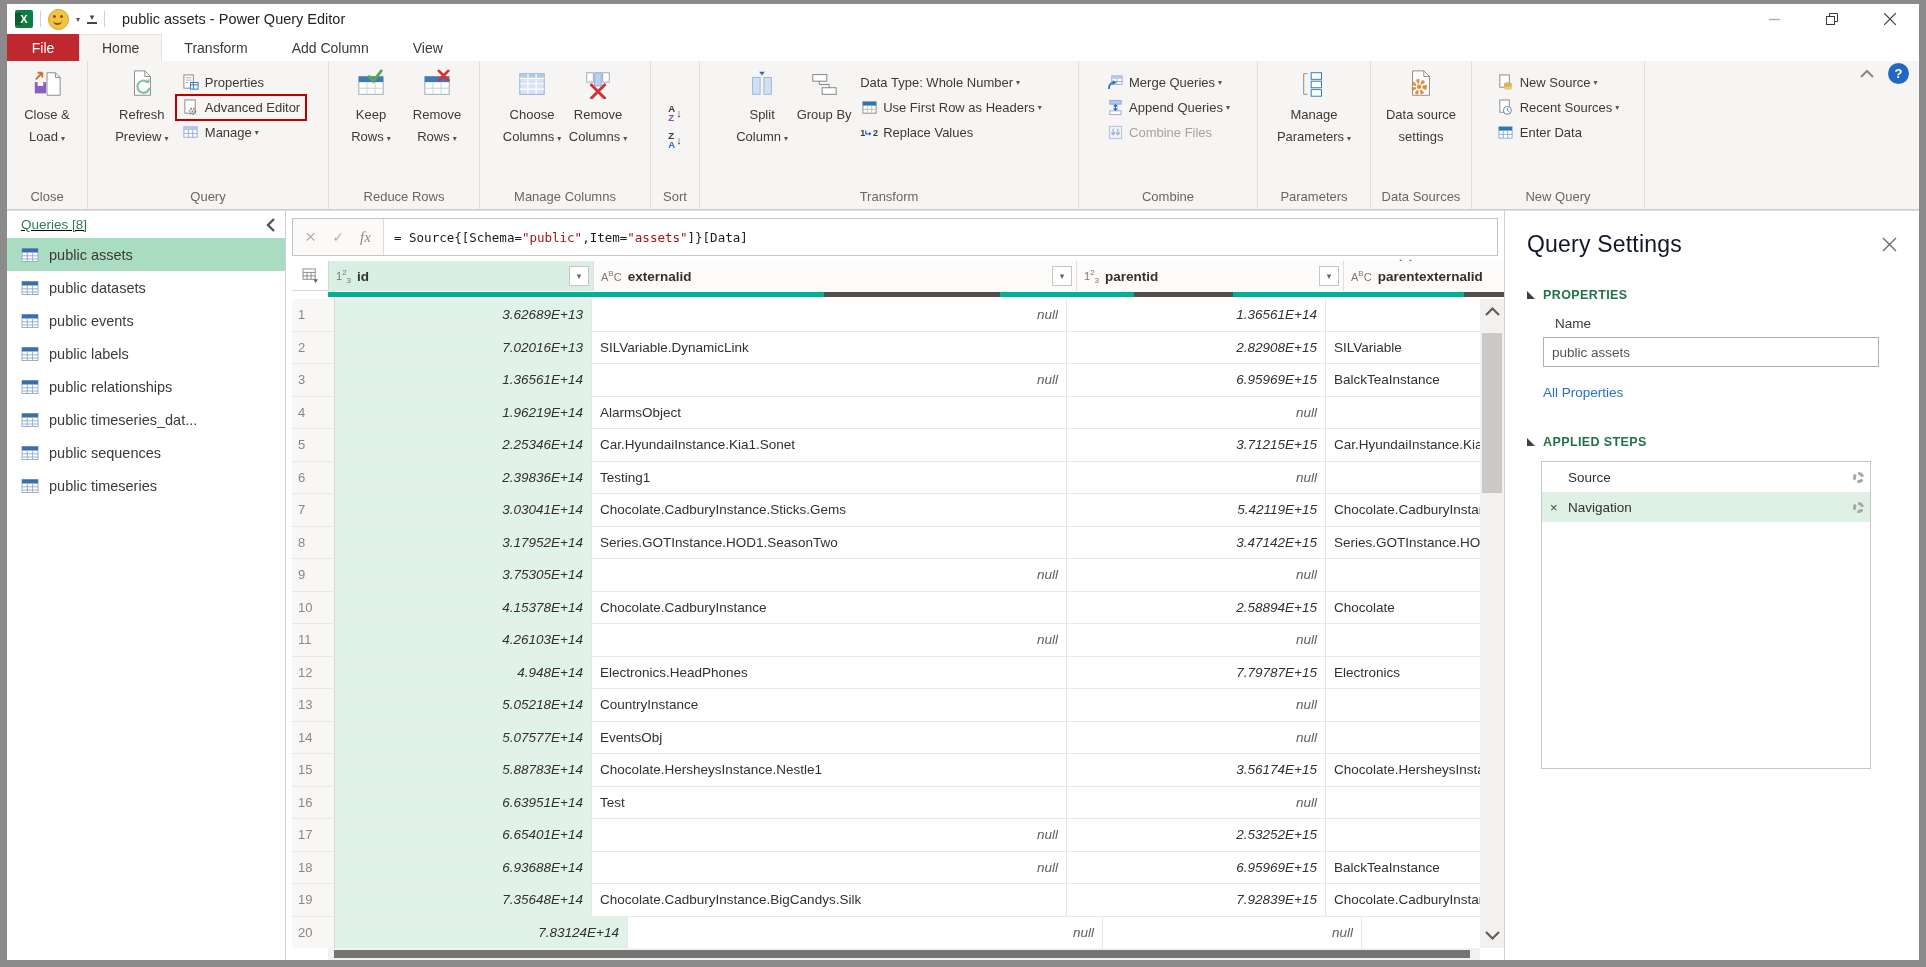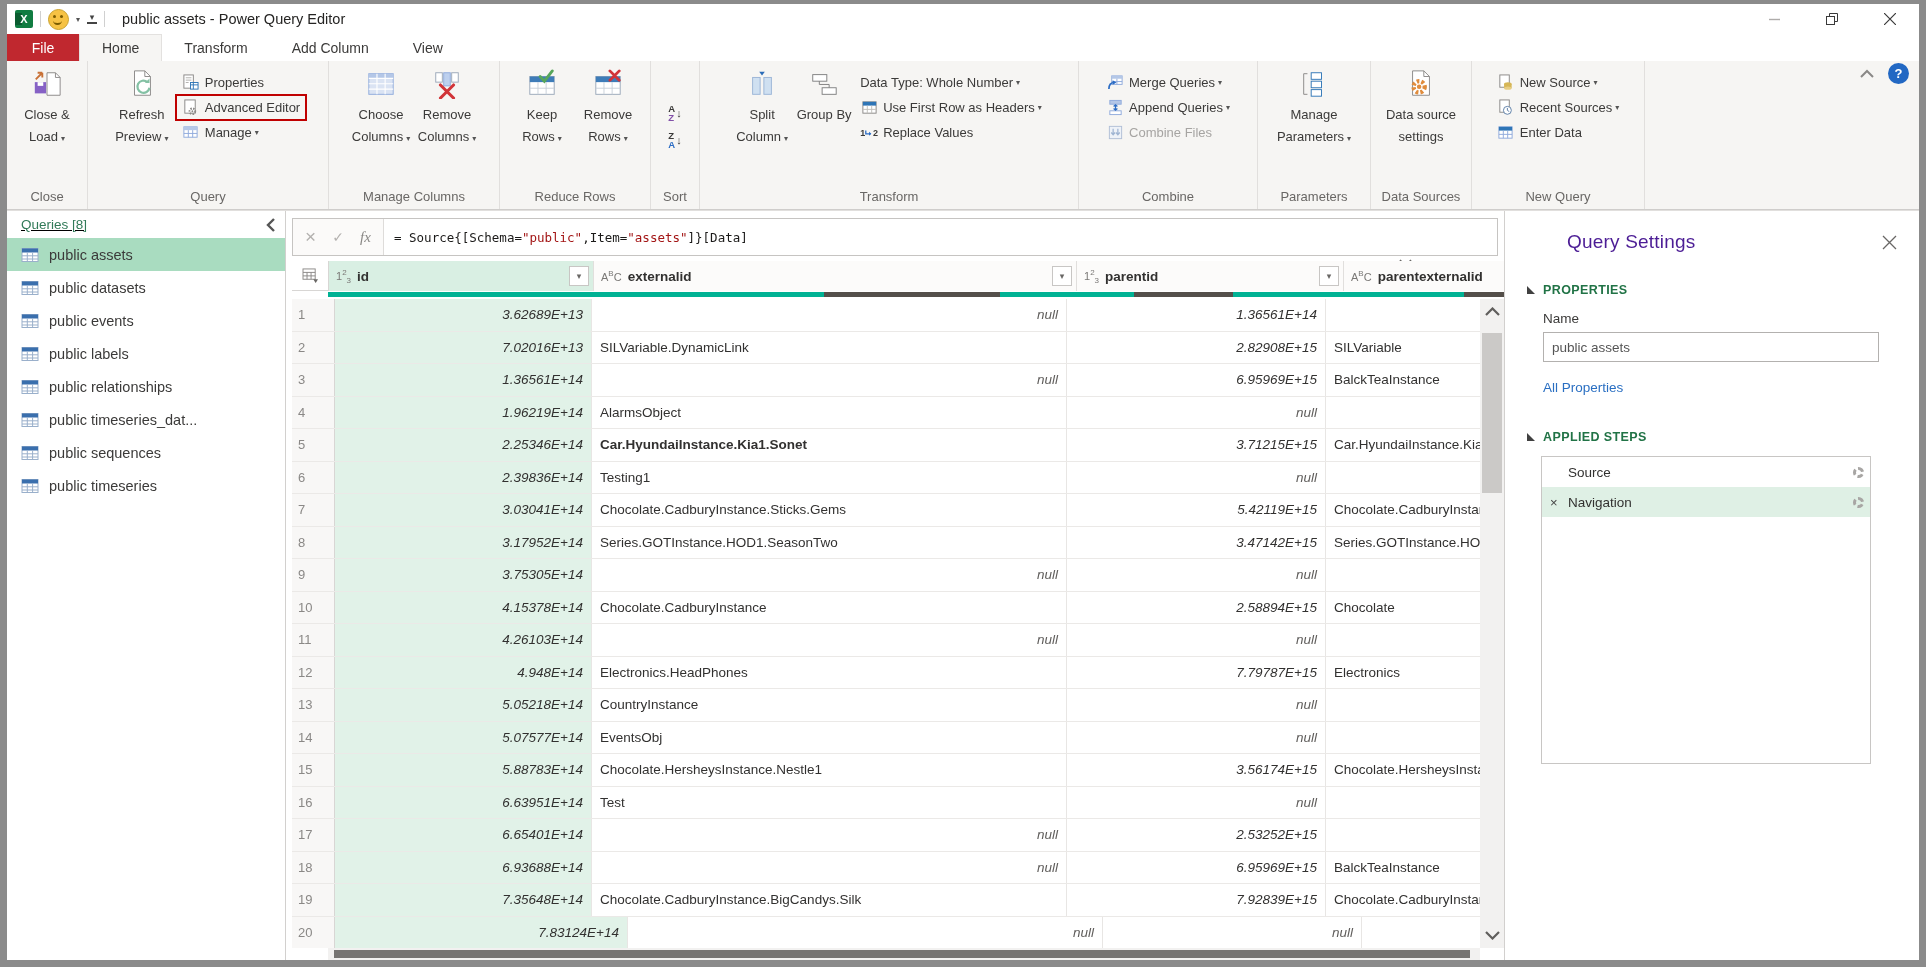--- a/index.html
+++ b/index.html
@@ -112,26 +112,26 @@
   .vscroll{position:absolute;top:38px;bottom:12px;right:0;width:24px;background:#f2f1f0;}
   .vs-up{position:absolute;top:8px;left:0;right:0;display:flex;justify-content:center;}
   .vs-dn{position:absolute;bottom:8px;left:0;right:0;display:flex;justify-content:center;}
   .vs-thumb{position:absolute;top:34px;height:160px;left:2px;right:2px;background:#cbc9c7;}
   .hscroll{position:absolute;left:36px;right:24px;bottom:0;height:12px;background:#f2f1f0;}
   .hs-thumb{position:absolute;left:6px;right:10px;top:2px;height:8px;background:#767472;}
 
   
   .rpanel{width:372px;flex:0 0 auto;border-left:1px solid #d2d0ce;background:#fff;padding:20px 20px 0 22px;position:relative;}
   .qs-titlerow{display:flex;align-items:center;}
-  .qs-title{font-size:19px;font-weight:300;color:#4c1d95;letter-spacing:.2px;margin-left:40px;}
+  .qs-title{font-size:23px;font-weight:300;color:#0f172a;letter-spacing:.2px;}
   .qs-close{margin-left:auto;margin-right:2px;}
   .sec-head{display:flex;align-items:center;gap:8px;margin-top:30px;}
   .tri{width:0;height:0;border-bottom:8px solid #404040;border-right:8px solid transparent;}
   .sec-label{font-size:12.5px;font-weight:bold;color:#217346;letter-spacing:.4px;}
-  .name-label{font-size:13.5px;color:#3b3a39;margin:14px 0 6px 16px;}
+  .name-label{font-size:13.5px;color:#3b3a39;margin:14px 0 6px 28px;}
   .name-input{display:block;width:318px;height:28px;margin-left:16px;border:1px solid #b3b1af;
     font-size:13.5px;color:#555;padding:0 8px;font-family:"Liberation Sans",sans-serif;outline:none;}
   .allprops{font-size:13.5px;color:#2a6fc2;margin:18px 0 0 16px;display:inline-block;}
   .steps-box{margin:12px 0 0 14px;width:328px;height:306px;border:1px solid #c8c6c4;overflow:hidden;}
   .step{height:30px;display:flex;align-items:center;font-size:13.5px;color:#323130;padding:0 6px 0 8px;}
   .step.sel{background:#dff0e5;}
   .step-x{width:18px;font-size:13px;color:#444;}
   .gear{margin-left:auto;width:11px;height:11px;border-radius:50%;border:3px dashed #a8a6a4;box-sizing:border-box;}
 
   svg{display:block;}
@@ -249,20 +249,48 @@
                 </svg>
             </span>
             <span>Manage</span>
             <span class="caret">▾</span>
           </div>
         </div>
       </div>
       <div class="rg-label">Query</div>
     </div>
 
+    <div class="rgroup" style="width:150px">
+      <div class="rg-content">
+        <div class="rbtn big">
+          <span class="ric b">
+            <svg width="30" height="30" viewBox="0 0 32 32">
+                <rect x="3" y="8" width="26" height="19" fill="#fff" stroke="#9aa7b8"></rect>
+                <rect x="3" y="8" width="26" height="6" fill="#3e7cb8"></rect>
+                <path d="M3 20.5h26M11.7 14v13M20.4 14v13" stroke="#c7cfd9"></path>
+                <path d="M14 8l4.5 5L27 2" stroke="#57a65a" stroke-width="3" fill="none" stroke-linecap="round"></path>
+              </svg>
+          </span>
+          <span class="rlbl"><span>Keep Rows</span><span class="caret">▾</span></span>
+        </div>
+        <div class="rbtn big">
+          <span class="ric b">
+            <svg width="30" height="30" viewBox="0 0 32 32">
+                <rect x="3" y="8" width="26" height="19" fill="#fff" stroke="#9aa7b8"></rect>
+                <rect x="3" y="8" width="26" height="6" fill="#3e7cb8"></rect>
+                <path d="M3 20.5h26M11.7 14v13M20.4 14v13" stroke="#c7cfd9"></path>
+                <path d="M18 2l10 10M28 2L18 12" stroke="#d13438" stroke-width="3" stroke-linecap="round"></path>
+              </svg>
+          </span>
+          <span class="rlbl"><span>Remove Rows</span><span class="caret">▾</span></span>
+        </div>
+      </div>
+      <div class="rg-label">Reduce Rows</div>
+    </div>
+
     <div class="rgroup" style="width:170px">
       <div class="rg-content">
         <div class="rbtn big">
           <span class="ric b">
             <svg width="30" height="30" viewBox="0 0 32 32">
                 <rect x="3" y="5" width="26" height="22" fill="#dae3f3" stroke="#8faadc"></rect>
                 <rect x="3" y="5" width="26" height="5" fill="#b4c7e7"></rect>
                 <path d="M3 10h26M3 15.7h26M3 21.4h26M11.7 5v22M20.4 5v22" stroke="#fff" stroke-width="1.2"></path>
               </svg>
           </span>
@@ -274,48 +302,20 @@
                 <rect x="4" y="4" width="7" height="10" fill="#fff" stroke="#9aa7b8"></rect>
                 <rect x="21" y="4" width="7" height="10" fill="#fff" stroke="#9aa7b8"></rect>
                 <rect x="12.5" y="4" width="7" height="14" fill="#bdd0ee" stroke="#8faadc"></rect>
                 <path d="M9 17L23 31M23 17L9 31" stroke="#d13438" stroke-width="3.2" stroke-linecap="round"></path>
               </svg>
           </span>
           <span class="rlbl"><span>Remove Columns</span><span class="caret">▾</span></span>
         </div>
       </div>
       <div class="rg-label">Manage Columns</div>
-    </div>
-
-    <div class="rgroup" style="width:150px">
-      <div class="rg-content">
-        <div class="rbtn big">
-          <span class="ric b">
-            <svg width="30" height="30" viewBox="0 0 32 32">
-                <rect x="3" y="8" width="26" height="19" fill="#fff" stroke="#9aa7b8"></rect>
-                <rect x="3" y="8" width="26" height="6" fill="#3e7cb8"></rect>
-                <path d="M3 20.5h26M11.7 14v13M20.4 14v13" stroke="#c7cfd9"></path>
-                <path d="M14 8l4.5 5L27 2" stroke="#57a65a" stroke-width="3" fill="none" stroke-linecap="round"></path>
-              </svg>
-          </span>
-          <span class="rlbl"><span>Keep Rows</span><span class="caret">▾</span></span>
-        </div>
-        <div class="rbtn big">
-          <span class="ric b">
-            <svg width="30" height="30" viewBox="0 0 32 32">
-                <rect x="3" y="8" width="26" height="19" fill="#fff" stroke="#9aa7b8"></rect>
-                <rect x="3" y="8" width="26" height="6" fill="#3e7cb8"></rect>
-                <path d="M3 20.5h26M11.7 14v13M20.4 14v13" stroke="#c7cfd9"></path>
-                <path d="M18 2l10 10M28 2L18 12" stroke="#d13438" stroke-width="3" stroke-linecap="round"></path>
-              </svg>
-          </span>
-          <span class="rlbl"><span>Remove Rows</span><span class="caret">▾</span></span>
-        </div>
-      </div>
-      <div class="rg-label">Reduce Rows</div>
     </div>
 
     <div class="rgroup" style="width:48px">
       <div class="rg-content" style="flex-direction:column;align-items:center;">
         <div class="sortbtn">
           <span class="sortletters">
             <span>A</span>
             <span style="color:#8250a8">Z</span>
           </span>
           <span class="sortarrow">↓</span>
@@ -687,21 +687,21 @@
             <div class="trow">
               <span class="rn">4</span>
               <div class="tcell selcol num" style="width: 240px;">1.96219E+14</div>
               <div class="tcell" style="width: 458px;">AlarmsObject</div>
               <div class="tcell nul" style="width: 242px;">null</div>
               <div class="tcell" style="width: 258px;"></div>
             </div>
             <div class="trow">
               <span class="rn">5</span>
               <div class="tcell selcol num" style="width: 240px;">2.25346E+14</div>
-              <div class="tcell" style="width: 458px; font-weight: bold;">Car.HyundaiInstance.Kia1.Sonet</div>
+              <div class="tcell" style="width: 458px;">Car.HyundaiInstance.Kia1.Sonet</div>
               <div class="tcell num" style="width: 242px;">3.71215E+15</div>
               <div class="tcell" style="width: 258px;">Car.HyundaiInstance.Kia1</div>
             </div>
             <div class="trow">
               <span class="rn">6</span>
               <div class="tcell selcol num" style="width: 240px;">2.39836E+14</div>
               <div class="tcell" style="width: 458px;">Testing1</div>
               <div class="tcell nul" style="width: 242px;">null</div>
               <div class="tcell" style="width: 258px;"></div>
             </div>

